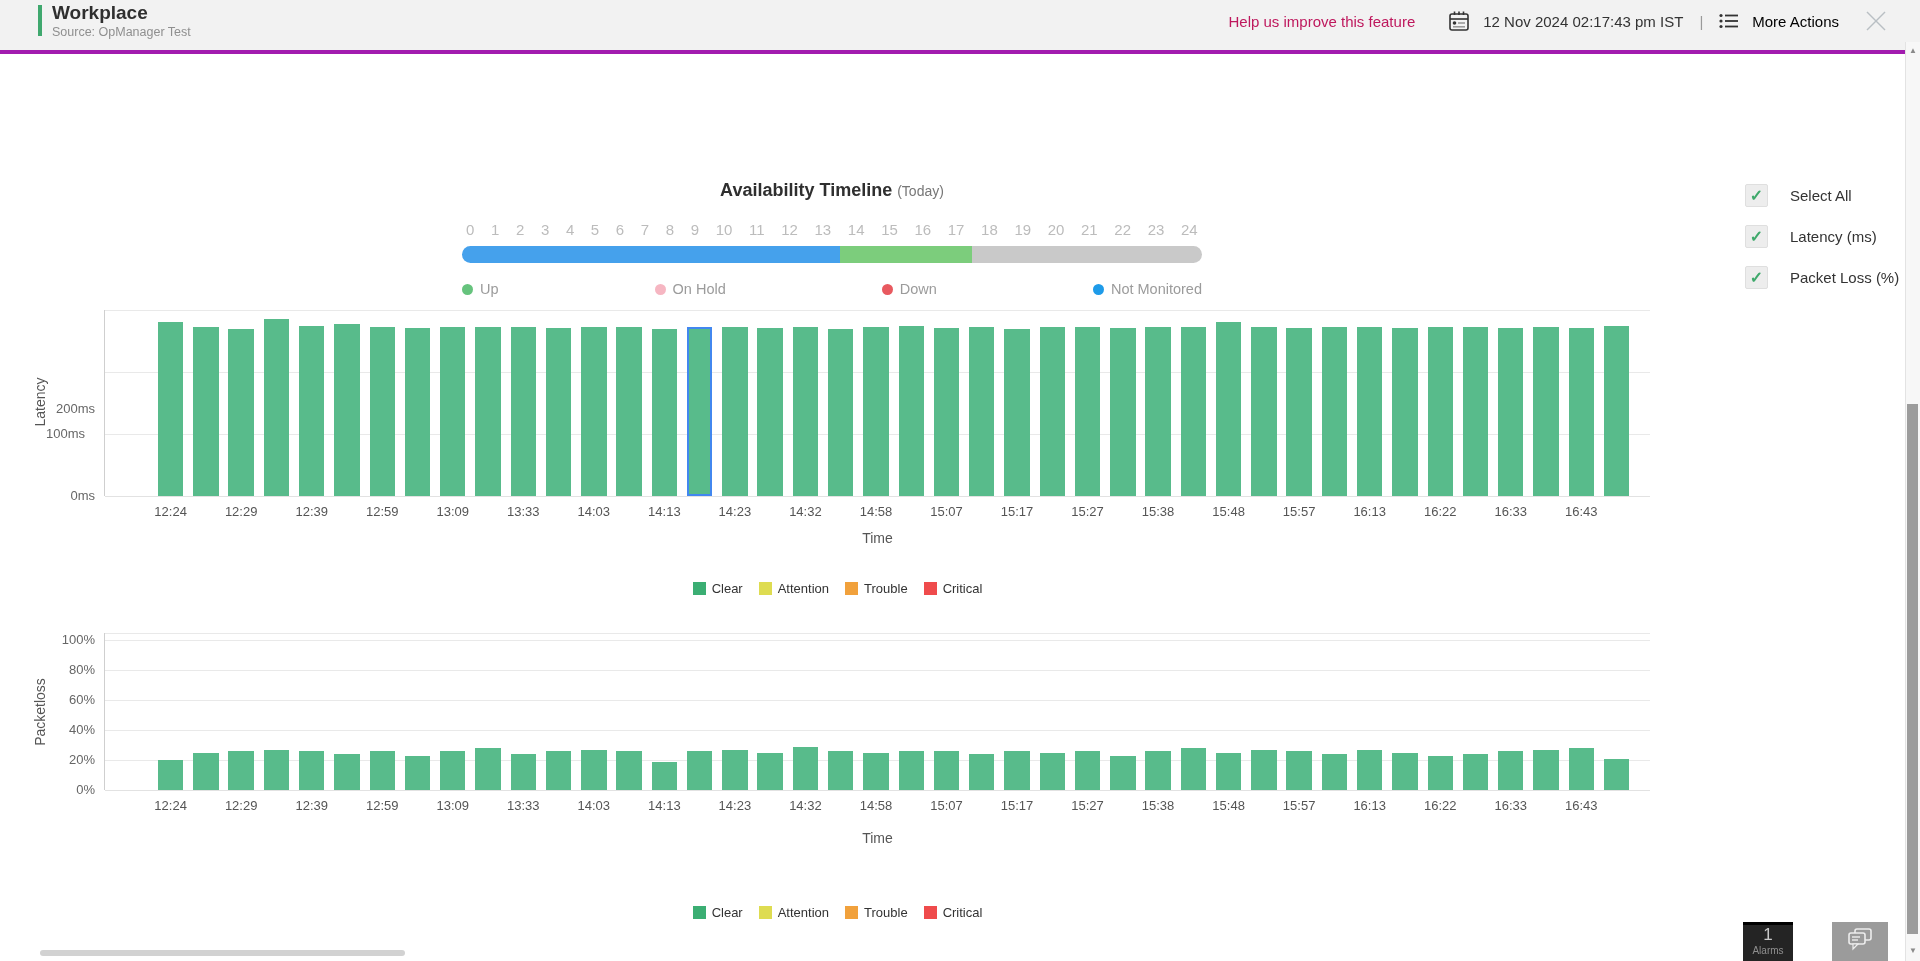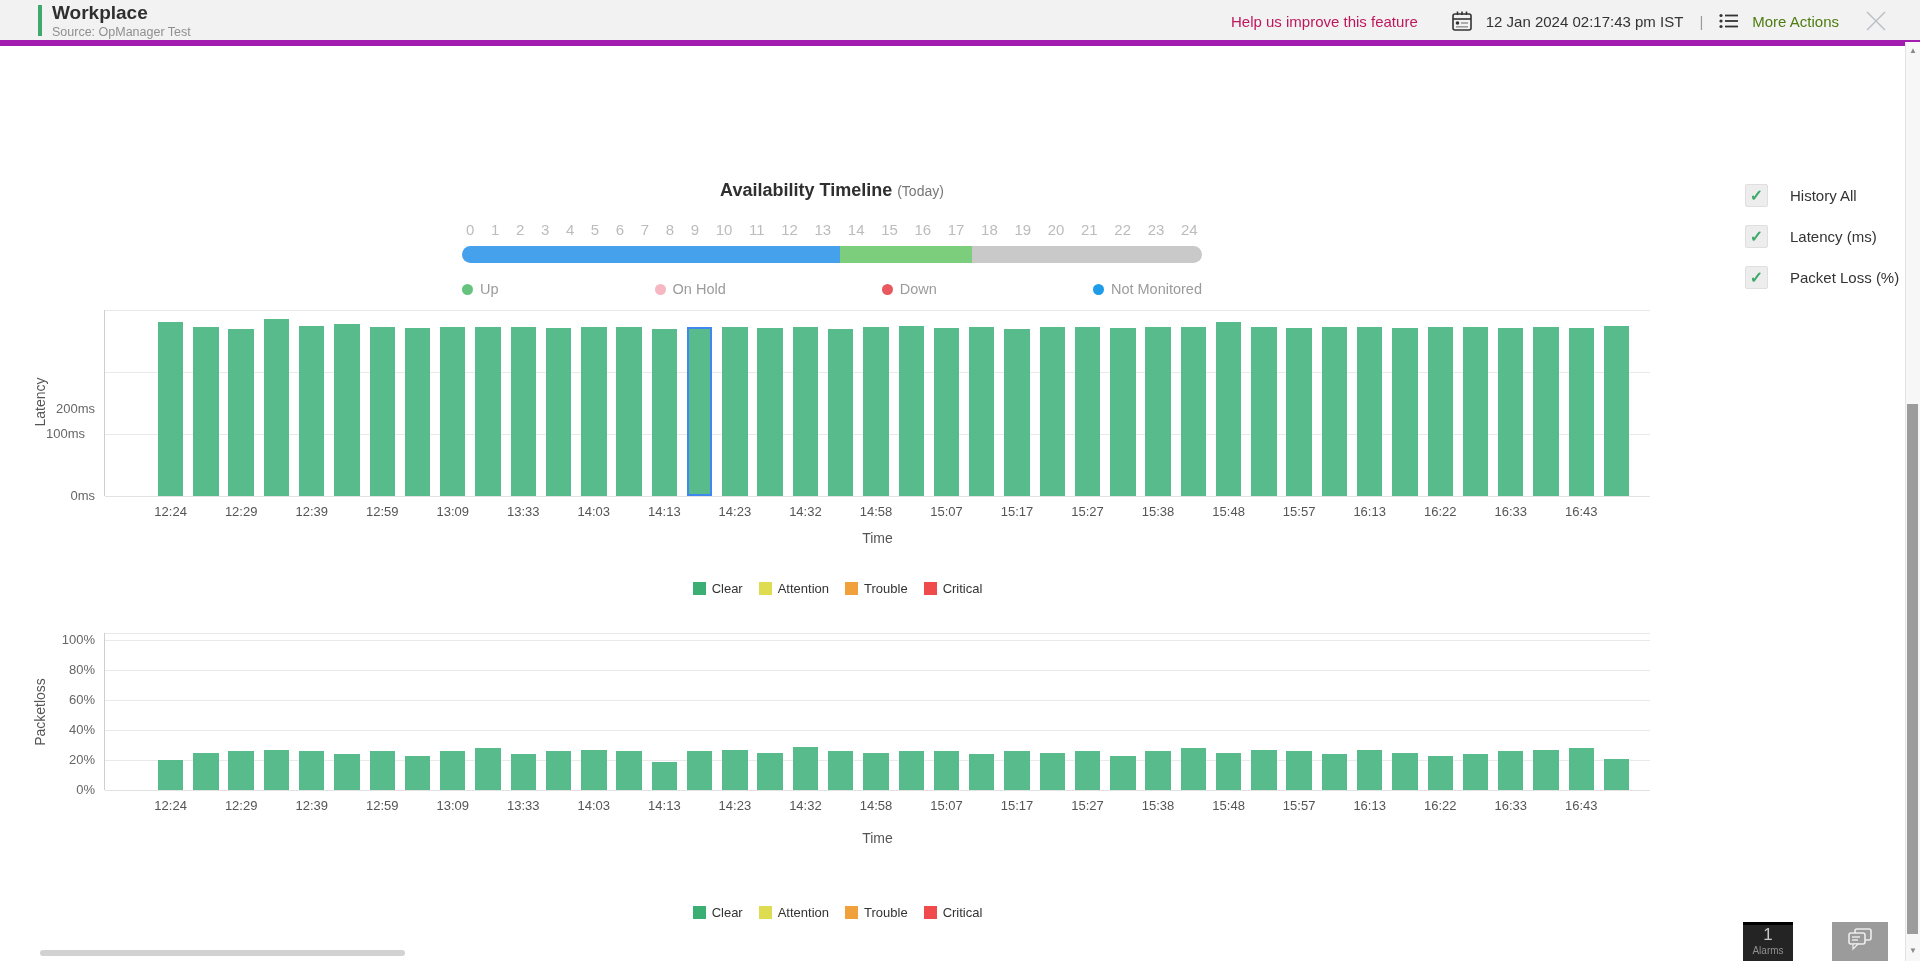--- a/index.html
+++ b/index.html
@@ -1,29 +1,29 @@
 <!DOCTYPE html>
 <html><head>
 <meta charset="utf-8">
 <style>
   * { margin:0; padding:0; box-sizing:border-box; }
   html,body { background:#fff; }
   body { font-family:"Liberation Sans", sans-serif; }
   .page { position:relative; width:1920px; height:961px; background:#fff; overflow:hidden; }
 
   
-  .header { position:absolute; top:0; left:0; width:1920px; height:46px; background:#f2f2f2; border-bottom:6px solid #a21caf; }
+  .header { position:absolute; top:0; left:0; width:1920px; height:54px; background:#f2f2f2; border-bottom:4px solid #a21caf; }
   .accent { position:absolute; left:38px; top:5px; width:4px; height:31px; background:#3fa86e; }
   .hd-title { position:absolute; left:52px; top:2px; font-size:19px; font-weight:bold; color:#2f2f2f; }
   .hd-source { position:absolute; left:52px; top:25px; font-size:12.5px; color:#8f8f8f; }
   .header-right { position:absolute; right:30px; top:0; height:42px; display:flex; align-items:center; gap:13px; }
   .help-link { color:#be185d; font-size:15px; margin-right:20px; cursor:pointer; }
   .datetime { font-size:15px; color:#333; }
   .pipe { color:#9a9a9a; font-size:15px; padding:0 3px; }
-  .more-actions { font-size:15px; color:#4d7c0f; cursor:pointer; }
+  .more-actions { font-size:15px; color:#000000; cursor:pointer; }
   .icon-btn { display:flex; align-items:center; cursor:pointer; }
 
   
   .section-bar { position:absolute; top:120px; left:0; width:1905px; height:44px; background:#f5f6f7; border-top:1px solid #e7e7e7; border-bottom:1px solid #e7e7e7; display:flex; align-items:center; cursor:pointer; }
   .tri-down { width:0; height:0; border-left:7px solid transparent; border-right:7px solid transparent; border-top:9px solid #27a35f; margin-left:18px; }
   .section-title { margin-left:16px; font-size:15px; font-weight:bold; color:#333; }
 
   
   .tl-title { position:absolute; top:180px; left:462px; width:740px; text-align:center; font-size:18px; font-weight:bold; color:#2f2f2f; }
   .tl-title .sub { font-weight:normal; font-size:14px; color:#777; }
@@ -94,21 +94,21 @@
           <rect x="2" y="4" width="18" height="16" rx="2" fill="none" stroke="#333" stroke-width="1.6"></rect>
           <line x1="2" y1="9" x2="20" y2="9" stroke="#333" stroke-width="1.6"></line>
           <line x1="6.5" y1="1.5" x2="6.5" y2="5" stroke="#333" stroke-width="1.6"></line>
           <line x1="11" y1="1.5" x2="11" y2="5" stroke="#333" stroke-width="1.6"></line>
           <line x1="15.5" y1="1.5" x2="15.5" y2="5" stroke="#333" stroke-width="1.6"></line>
           <circle cx="6.5" cy="13" r="1.8" fill="#333"></circle>
           <rect x="10" y="12.2" width="7" height="1.6" fill="#9a9a9a"></rect>
           <rect x="5" y="16" width="12" height="1.6" fill="#9a9a9a"></rect>
         </svg>
       </span>
-      <span class="datetime">12 Jan 2024 02:17:43 pm IST</span>
+      <span class="datetime">12 Nov 2024 02:17:43 pm IST</span>
       <span class="pipe">|</span>
       <span class="icon-btn">
         <svg width="20" height="16" viewBox="0 0 20 16">
           <circle cx="2" cy="2.5" r="1.6" fill="#333"></circle>
             <rect x="6" y="1.6" width="13" height="1.8" fill="#333"></rect>
           <circle cx="2" cy="8" r="1.6" fill="#333"></circle>
             <rect x="6" y="7.1" width="13" height="1.8" fill="#333"></rect>
           <circle cx="2" cy="13.5" r="1.6" fill="#333"></circle>
             <rect x="6" y="12.6" width="13" height="1.8" fill="#333"></rect>
         </svg>
@@ -175,21 +175,21 @@
       </span>
       <span class="item">
         <span class="dot" style="background: rgb(30, 155, 233);"></span>
         <span>Not Monitored</span>
       </span>
     </div>
 
   <div class="controls">
     <div class="control-row">
       <span class="checkbox">✓</span>
-      <span class="control-label">History All</span>
+      <span class="control-label">Select All</span>
     </div>
     <div class="control-row">
       <span class="checkbox">✓</span>
       <span class="control-label">Latency (ms)</span>
     </div>
     <div class="control-row">
       <span class="checkbox">✓</span>
       <span class="control-label">Packet Loss (%)</span>
     </div>
   </div>

